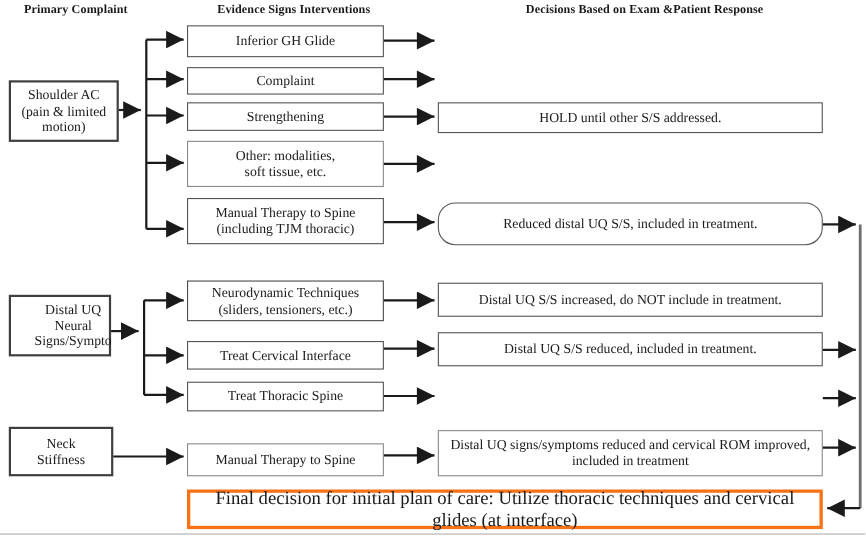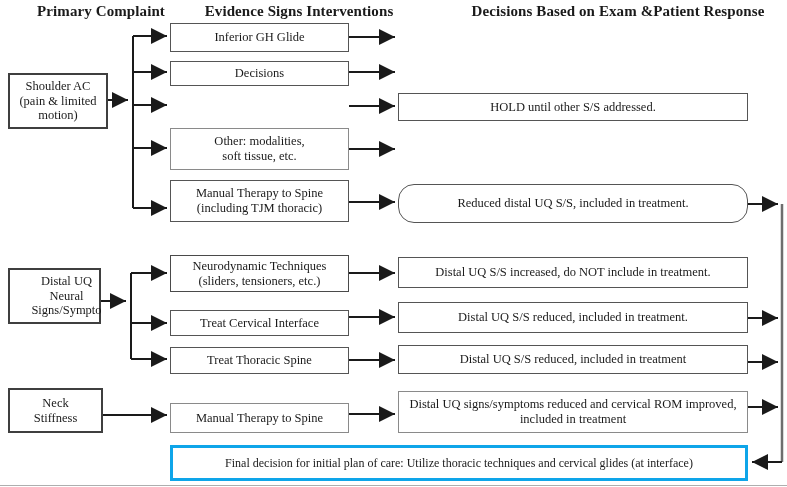--- a/index.html
+++ b/index.html
@@ -1,33 +1,33 @@
 <!DOCTYPE html>
 <html><head>
 <meta charset="utf-8">
 <style>
   html,body{margin:0;padding:0;background:#fff;}
   #stage{
     position:relative;width:787px;height:487px;background:#ffffff;overflow:hidden;
     font-family:"Liberation Serif","DejaVu Serif",serif;color:#1a1a1a;
   }
   .hdr{
-    position:absolute;font-weight:bold;font-size:15px;text-align:center;
-    white-space:nowrap;letter-spacing:.1px;margin-left:32px;
+    position:absolute;font-weight:bold;font-size:11px;text-align:center;
+    white-space:nowrap;letter-spacing:.1px;
   }
   .box{
     position:absolute;box-sizing:border-box;background:#fff;
     border:1.5px solid #555;display:flex;align-items:center;justify-content:center;
     text-align:center;font-size:12.5px;line-height:1.18;white-space:pre-line;
     padding:1px 4px;
   }
   .box.dark{border:2px solid #3f3f3f;}
   .box.med{border:1.5px solid #4a4a4a;}
   .box.lite{border:1.5px solid #8a8a8a;}
-  .box.final{border:3px solid #0ea5e9;font-size:12px;}
+  .box.final{border:3px solid #f97316;font-size:17px;}
   #arrows{position:absolute;left:0;top:0;pointer-events:none;}
   #baseline{position:absolute;left:0;bottom:1px;width:100%;height:0;border-top:1.5px solid #aeaeae;}
 </style>
 </head>
 <body>
 
 <div id="stage">
 
   <div class="hdr" style="left:4px;top:3px;width:130px;">Primary Complaint</div>
   <div class="hdr" style="left:172px;top:3px;width:190px;">Evidence Signs Interventions</div>
@@ -36,36 +36,36 @@
   <div class="box dark" style="left:8px;top:73px;width:100px;height:56px;">Shoulder AC
 (pain &amp; limited
 motion)</div>
   <div class="box dark" style="left:8px;top:268px;width:93px;height:56px;padding-left:28px;">Distal UQ
 Neural
 Signs/Sympto</div>
   <div class="box dark" style="left:8px;top:388px;width:95px;height:45px;">Neck
 Stiffness</div>
 
   <div class="box" style="left:170px;top:23px;width:179px;height:29px;">Inferior GH Glide</div>
-  <div class="box" style="left:170px;top:61px;width:179px;height:25px;">Decisions</div>
+  <div class="box" style="left:170px;top:61px;width:179px;height:25px;">Complaint</div>
+  <div class="box" style="left:170px;top:93px;width:179px;height:26px;">Strengthening</div>
   <div class="box lite" style="left:170px;top:128px;width:179px;height:42px;">Other: modalities,
 soft tissue, etc.</div>
   <div class="box" style="left:170px;top:180px;width:179px;height:42px;">Manual Therapy to Spine
 (including TJM thoracic)</div>
   <div class="box med" style="left:170px;top:255px;width:179px;height:37px;">Neurodynamic Techniques
 (sliders, tensioners, etc.)</div>
   <div class="box" style="left:170px;top:310px;width:179px;height:26px;">Treat Cervical Interface</div>
   <div class="box" style="left:170px;top:347px;width:179px;height:27px;">Treat Thoracic Spine</div>
   <div class="box lite" style="left:170px;top:403px;width:179px;height:30px;">Manual Therapy to Spine</div>
 
   <div class="box" style="left:398px;top:93px;width:350px;height:28px;">HOLD until other S/S addressed.</div>
   <div class="box" style="left:398px;top:184px;width:350px;height:39px;border-radius:16px;">Reduced distal UQ S/S, included in treatment.</div>
   <div class="box" style="left:398px;top:257px;width:350px;height:31px;">Distal UQ S/S increased, do NOT include in treatment.</div>
   <div class="box" style="left:398px;top:302px;width:350px;height:31px;">Distal UQ S/S reduced, included in treatment.</div>
-  <div class="box" style="left:398px;top:345px;width:350px;height:29px;">Distal UQ S/S reduced, included in treatment</div>
   <div class="box lite" style="left:398px;top:391px;width:350px;height:42px;">Distal UQ signs/symptoms reduced and cervical ROM improved, included in treatment</div>
 
   <div class="box final" style="left:170px;top:445px;width:578px;height:36px;">Final decision for initial plan of care: Utilize thoracic techniques and cervical glides (at interface)</div>
 
   <svg id="arrows" width="787" height="487" viewBox="0 0 787 487">
     <defs>
       <marker id="arr" viewBox="0 0 10 10" refX="10" refY="5" markerWidth="9" markerHeight="8" orient="auto-start-reverse">
         <path d="M0,0 L10,5 L0,10 z" fill="#1a1a1a"></path>
       </marker>
     </defs>

